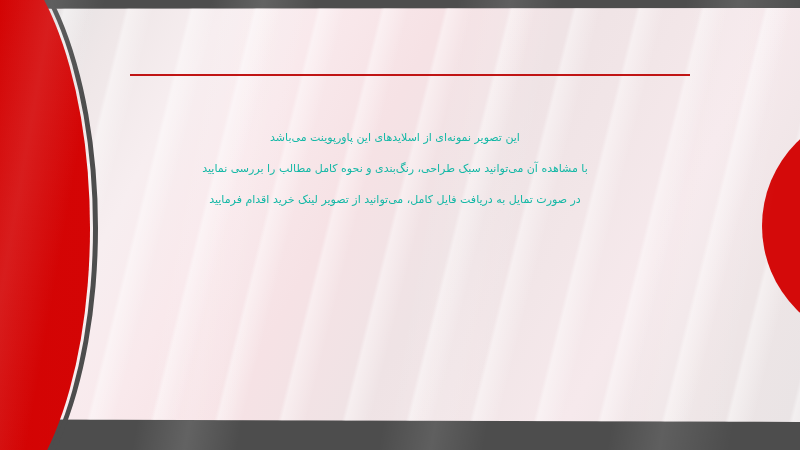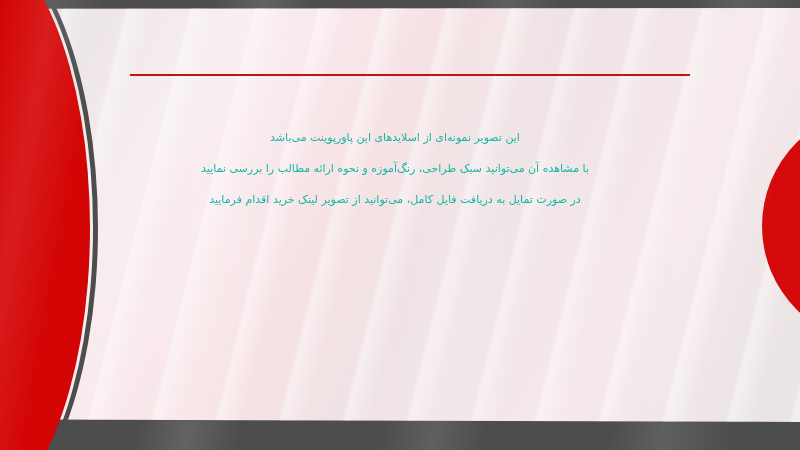--- a/index.html
+++ b/index.html
@@ -180,19 +180,19 @@
 
   <div class="left-ellipse"></div>
   <div class="left-ellipse-ring"></div>
 
   <div class="right-circle"></div>
 
   <div class="title-rule"></div>
 
   <div class="body-block">
     <div class="body-line">این تصویر نمونه‌ای از اسلایدهای این پاورپوینت می‌باشد</div>
-    <div class="body-line">با مشاهده آن می‌توانید سبک طراحی، رنگ‌آموزه و نحوه ارائه مطالب را بررسی نمایید</div>
+    <div class="body-line">با مشاهده آن می‌توانید سبک طراحی، رنگ‌بندی و نحوه کامل مطالب را بررسی نمایید</div>
     <div class="body-line">در صورت تمایل به دریافت فایل کامل، می‌توانید از تصویر لینک خرید اقدام فرمایید</div>
   </div>
 
   <div class="sheen"></div>
 
 </div>
 
 </body></html>

